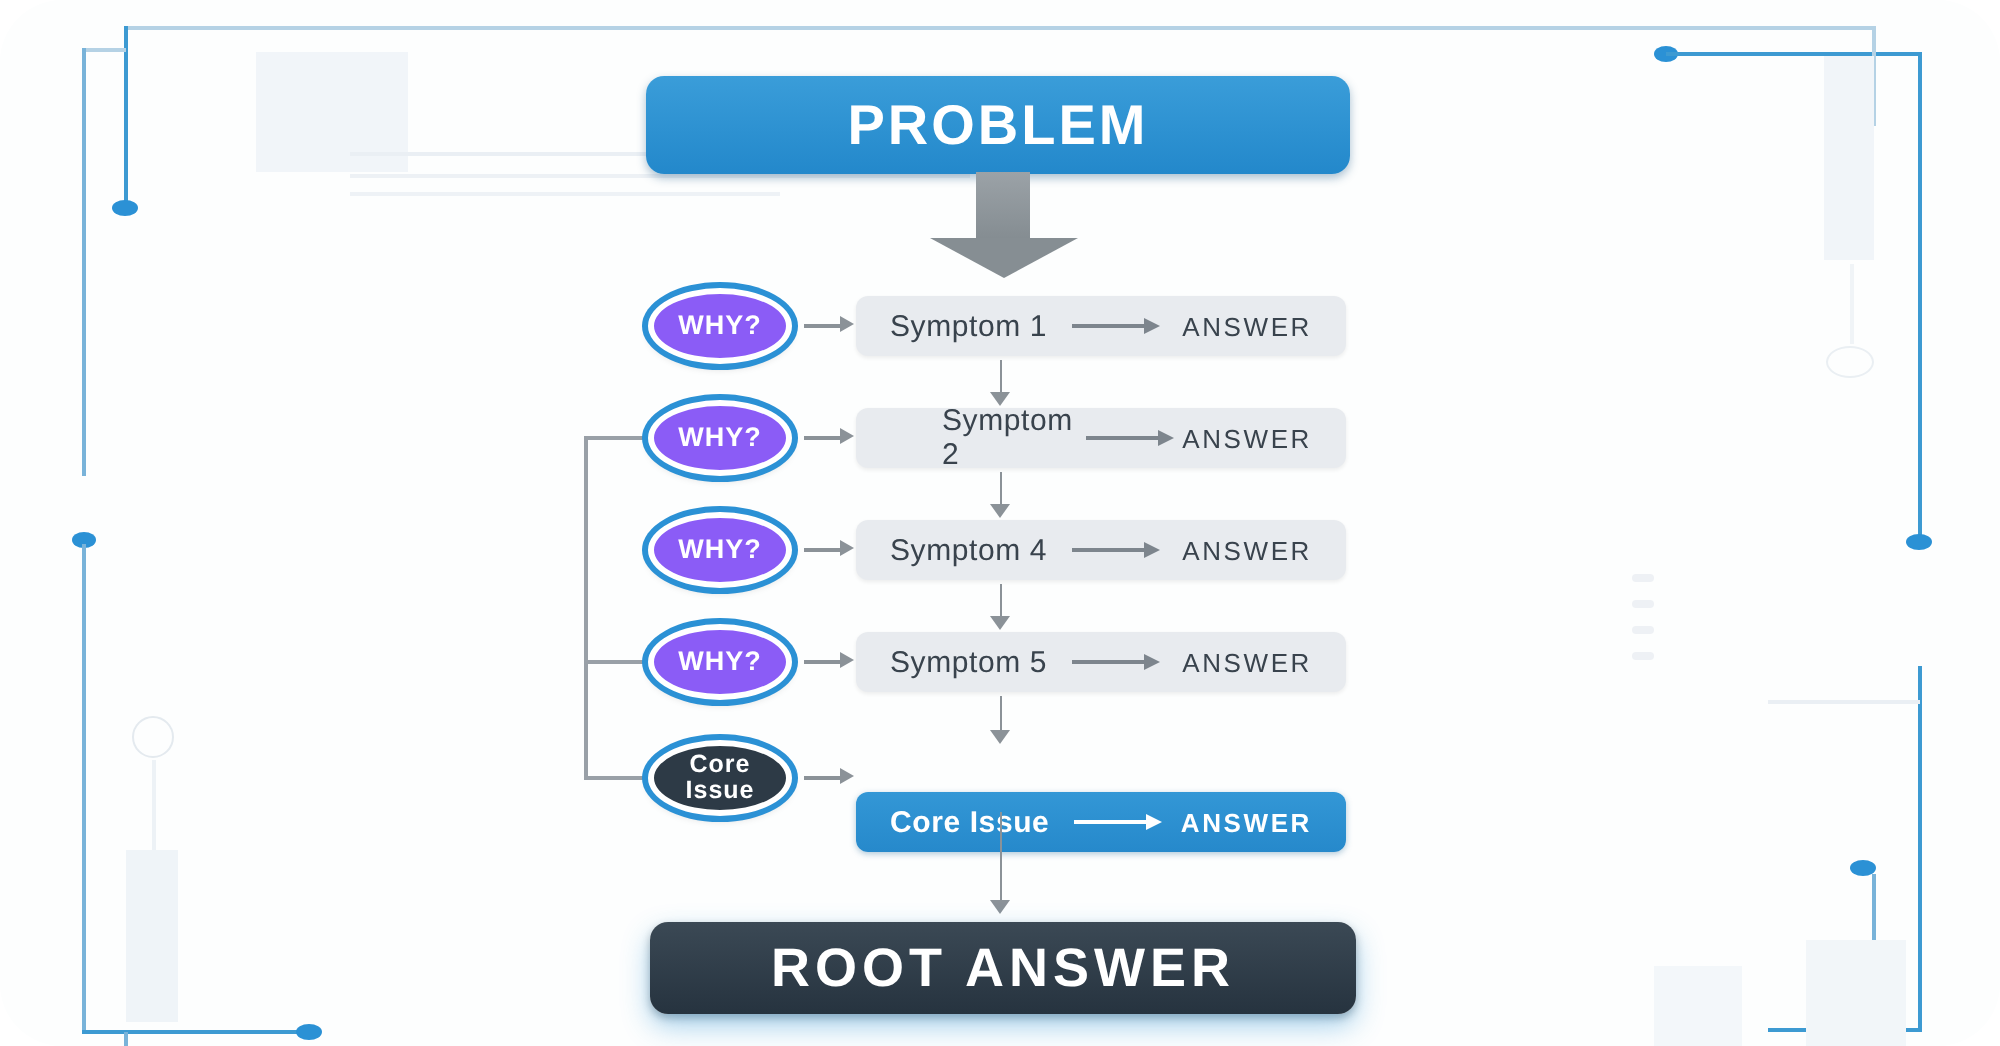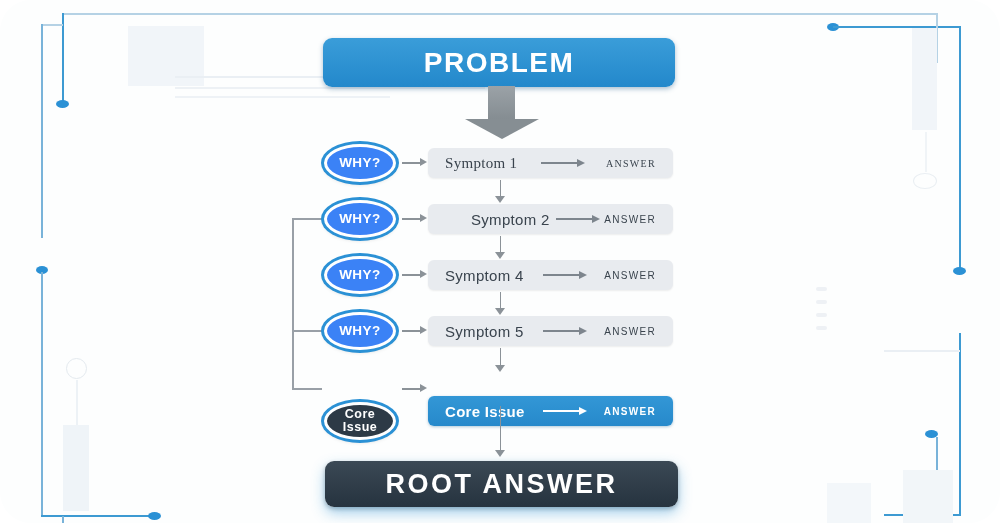--- a/index.html
+++ b/index.html
@@ -34,40 +34,40 @@
 
   
   .big-arrow-shaft{ left:488px; top:86px; width:27px; height:33px;
            background:linear-gradient(180deg,#9ba2a7,#858d92); }
   .big-arrow-head{ left:465px; top:119px; width:0; height:0;
            border-left:37px solid transparent; border-right:37px solid transparent;
            border-top:20px solid #868e93; }
 
   
   .badge{ left:324px; width:72px; height:38px; border-radius:50%;
-          border:3px solid #ffffff; background:#3b82f6;
+          border:3px solid #ffffff; background:#8b5cf6;
           box-shadow:0 0 0 3px #2b91d5, 0 2px 4px rgba(0,0,0,.18);
           display:flex; flex-direction:column; align-items:center; justify-content:center;
           color:#fff; font-weight:700; font-size:13.5px; letter-spacing:.5px; line-height:1.05;
           text-align:center; }
-  .badge.core{ background:#2d3a46; font-size:12.5px;margin-top:32px; }
+  .badge.core{ background:#2d3a46; font-size:12.5px; }
 
   
   .hconn-line{ left:402px; width:19px; height:1.6px; background:#8b9298; }
   .hconn-head{ left:420px; width:0; height:0;
           border-top:4.5px solid transparent; border-bottom:4.5px solid transparent;
           border-left:7px solid #8b9298; }
 
   
   .bar{ left:428px; width:245px; height:30px; border-radius:6px; background:#e8ebef;
         box-shadow:0 1px 2px rgba(0,0,0,.07);
         display:flex; align-items:center; justify-content:space-between; padding:0 17px;
         color:#39434d; }
   .bar .lbl{ font-size:15px; font-weight:500; letter-spacing:.3px; }
-  .bar .ans{ font-size:10px; font-weight:500; letter-spacing:1.3px; }
+  .bar .ans{ font-size:13px; font-weight:500; letter-spacing:1.3px; }
   .bar.core{ background:linear-gradient(180deg,#3397d6,#2689cb); color:#ffffff;
         box-shadow:0 1px 3px rgba(30,100,150,.35);margin-top:22px; }
   .bar.core .lbl, .bar.core .ans{ font-weight:700; }
 
   
   .flow-arrow{ position:relative; width:42px; height:2px; background:currentColor;
         color:#7d858d; flex:0 0 auto; margin:0 6px; }
   .bar.core .flow-arrow{ color:#ffffff; }
   .flow-arrow::after{ content:""; position:absolute; right:-2px; top:-3.5px;
         border-top:4.5px solid transparent; border-bottom:4.5px solid transparent;
@@ -136,21 +136,21 @@
   <div class="abs bracket" style="left:292px;top:218px;width:1.6px;height:171px;"></div>
   <div class="abs bracket" style="left:292px;top:218px;width:30px;height:1.6px;"></div>
   <div class="abs bracket" style="left:292px;top:330px;width:30px;height:1.6px;"></div>
   <div class="abs bracket" style="left:292px;top:388px;width:30px;height:1.6px;"></div>
 
   <div class="abs badge" style="top:144px;">
     <span>WHY?</span>
   </div>
   <div class="abs hconn-line" style="top:162px;"></div>
   <div class="abs hconn-head" style="top:158px;"></div>
-  <div class="abs bar" style="top:148px;font-family:Liberation Serif, serif;">
+  <div class="abs bar" style="top:148px;">
     <span class="lbl">Symptom 1</span>
     <span class="flow-arrow"></span>
     <span class="ans">ANSWER</span>
   </div>
   <div class="abs varrow" style="top:180px;height:23px;">
     <span class="shaft" style="height:17px;"></span>
     <span class="head" style="top:16px;"></span>
   </div>
 
   <div class="abs badge" style="top:200px;">

